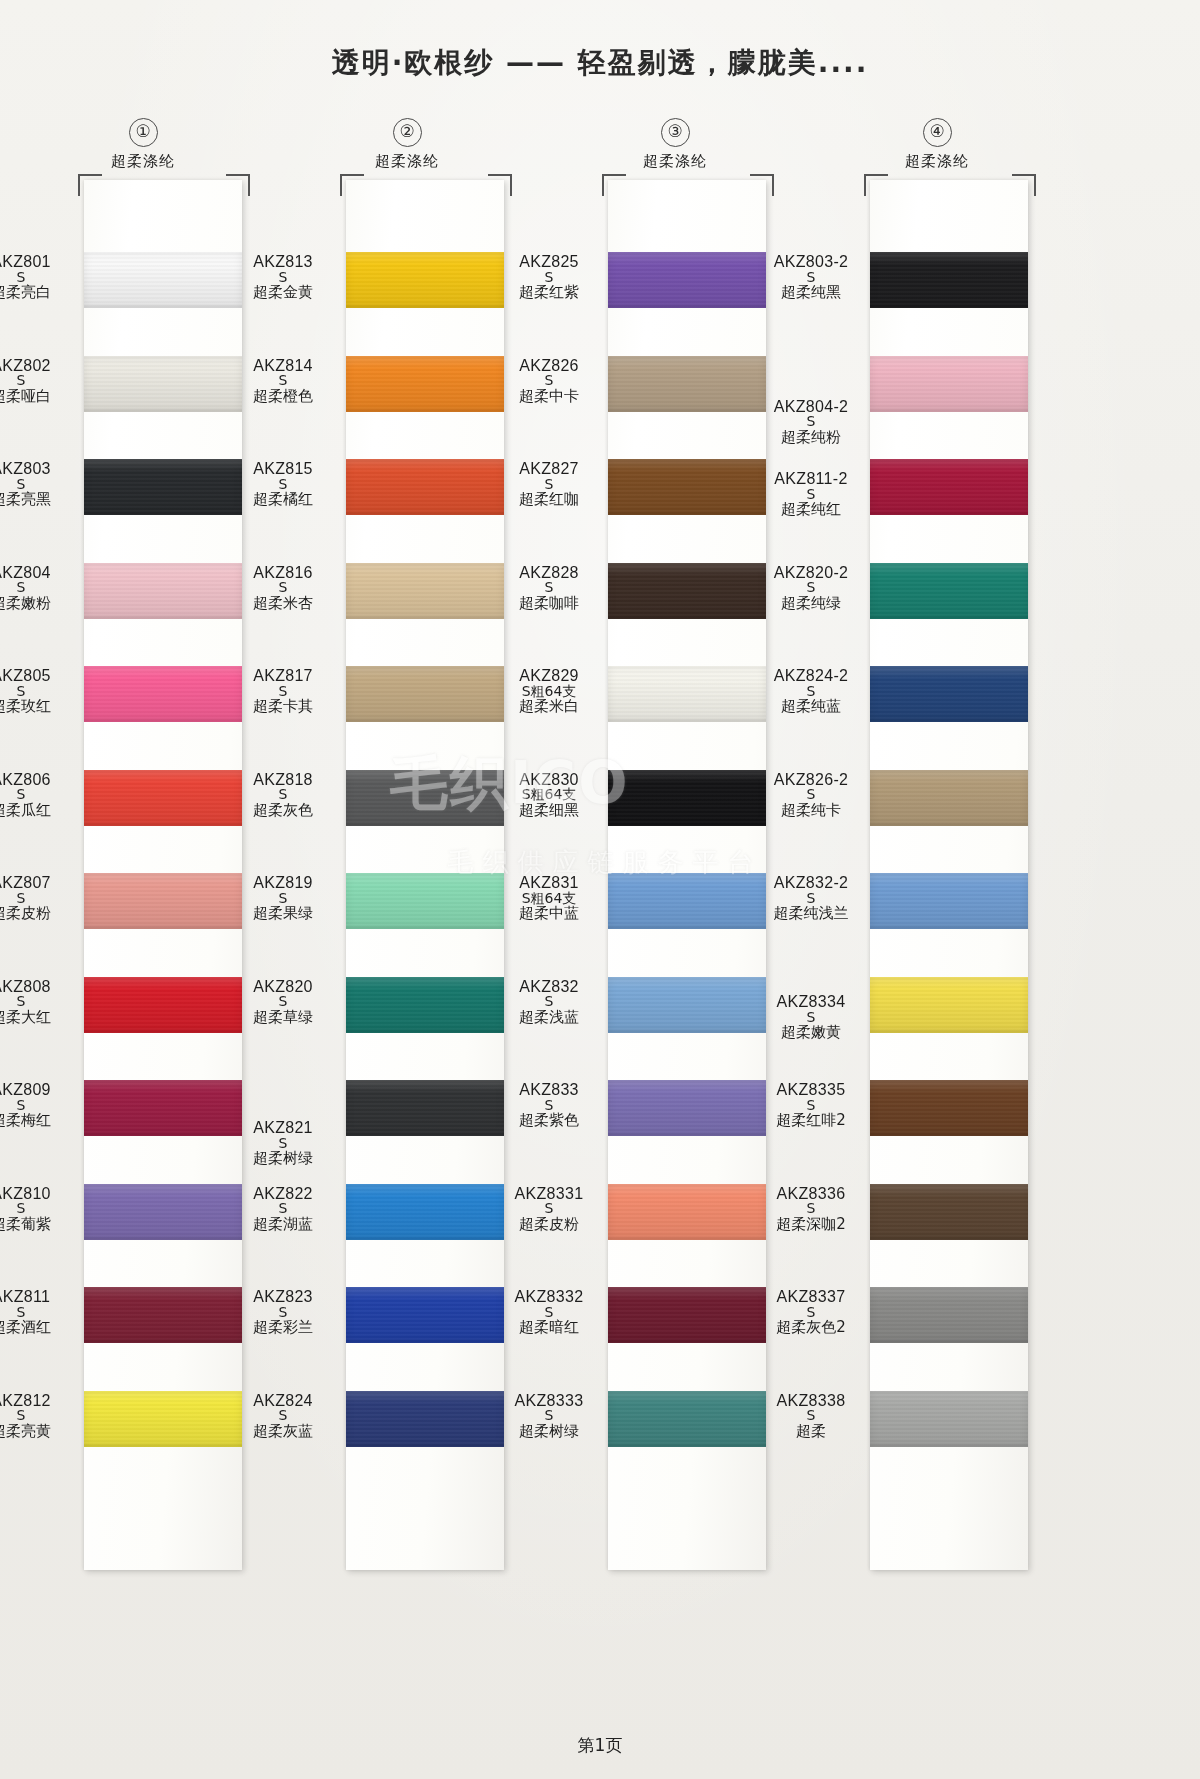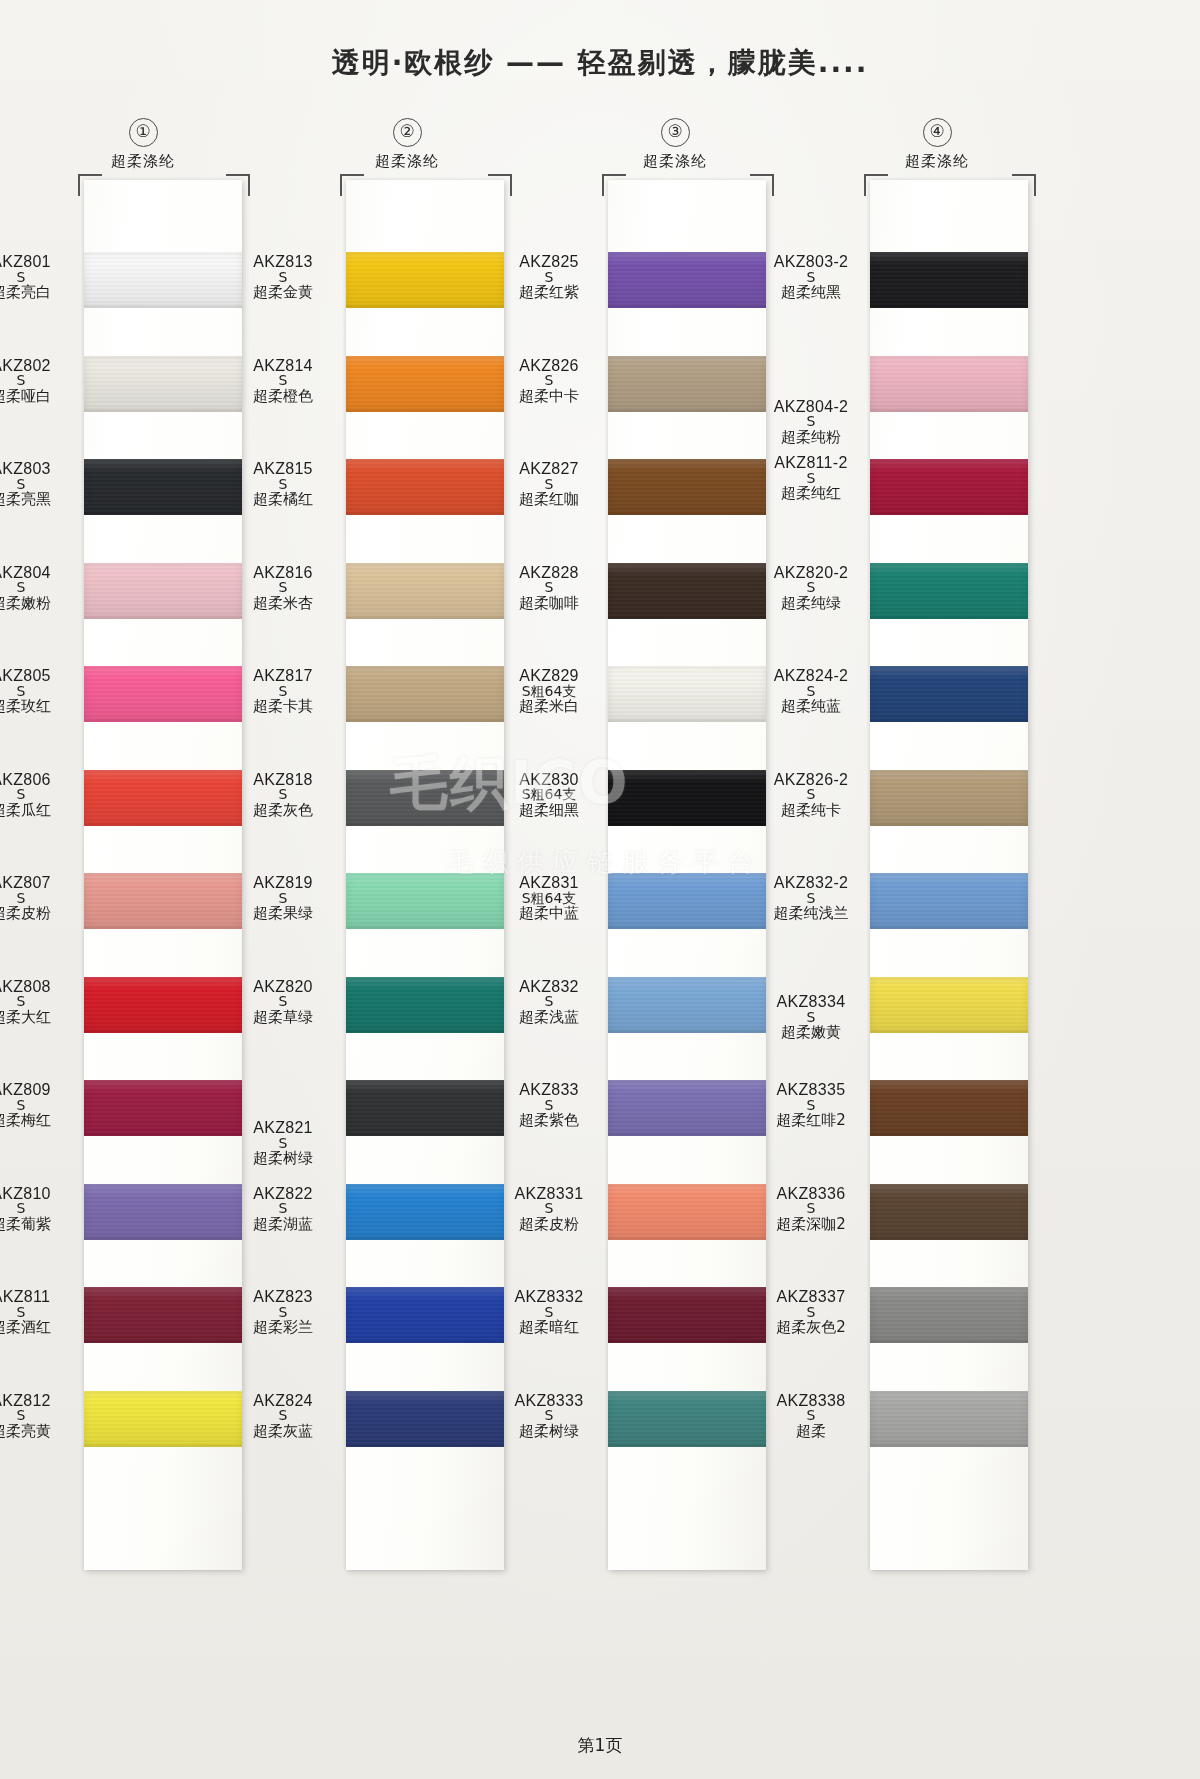--- a/index.html
+++ b/index.html
@@ -427,21 +427,21 @@
         <div class="spec">S</div>
         <div class="name">超柔纯黑</div>
       </div>
       <div class="swatch" style="top: 237.5px; left: 68px; background: linear-gradient(rgba(255, 255, 255, 0.14) 0%, rgba(0, 0, 0, 0) 22%, rgba(0, 0, 0, 0.07) 92%, rgba(0, 0, 0, 0.13) 100%), repeating-linear-gradient(0deg, rgba(255, 255, 255, 0.06) 0px, rgba(0, 0, 0, 0.05) 2px, rgba(255, 255, 255, 0.05) 4px), rgb(242, 182, 196); box-shadow: rgba(0, 0, 0, 0.08) 0px 0px 10px inset;"></div>
       <div class="label" style="top: 239.5px; margin-top: 41px;">
         <div class="code">AKZ804-2</div>
         <div class="spec">S</div>
         <div class="name">超柔纯粉</div>
       </div>
       <div class="swatch" style="top: 341px; left: 68px; background: linear-gradient(rgba(255, 255, 255, 0.14) 0%, rgba(0, 0, 0, 0) 22%, rgba(0, 0, 0, 0.07) 92%, rgba(0, 0, 0, 0.13) 100%), repeating-linear-gradient(0deg, rgba(255, 255, 255, 0.06) 0px, rgba(0, 0, 0, 0.05) 2px, rgba(255, 255, 255, 0.05) 4px), rgb(168, 21, 58); box-shadow: rgba(0, 0, 0, 0.08) 0px 0px 10px inset;"></div>
-      <div class="label" style="top: 337px;">
+      <div class="label" style="top: 353px;">
         <div class="code">AKZ811-2</div>
         <div class="spec">S</div>
         <div class="name">超柔纯红</div>
       </div>
       <div class="swatch" style="top: 444.5px; left: 68px; background: linear-gradient(rgba(255, 255, 255, 0.14) 0%, rgba(0, 0, 0, 0) 22%, rgba(0, 0, 0, 0.07) 92%, rgba(0, 0, 0, 0.13) 100%), repeating-linear-gradient(0deg, rgba(255, 255, 255, 0.06) 0px, rgba(0, 0, 0, 0.05) 2px, rgba(255, 255, 255, 0.05) 4px), rgb(22, 128, 111); box-shadow: rgba(0, 0, 0, 0.08) 0px 0px 10px inset;"></div>
       <div class="label" style="top: 446.5px;">
         <div class="code">AKZ820-2</div>
         <div class="spec">S</div>
         <div class="name">超柔纯绿</div>
       </div>

